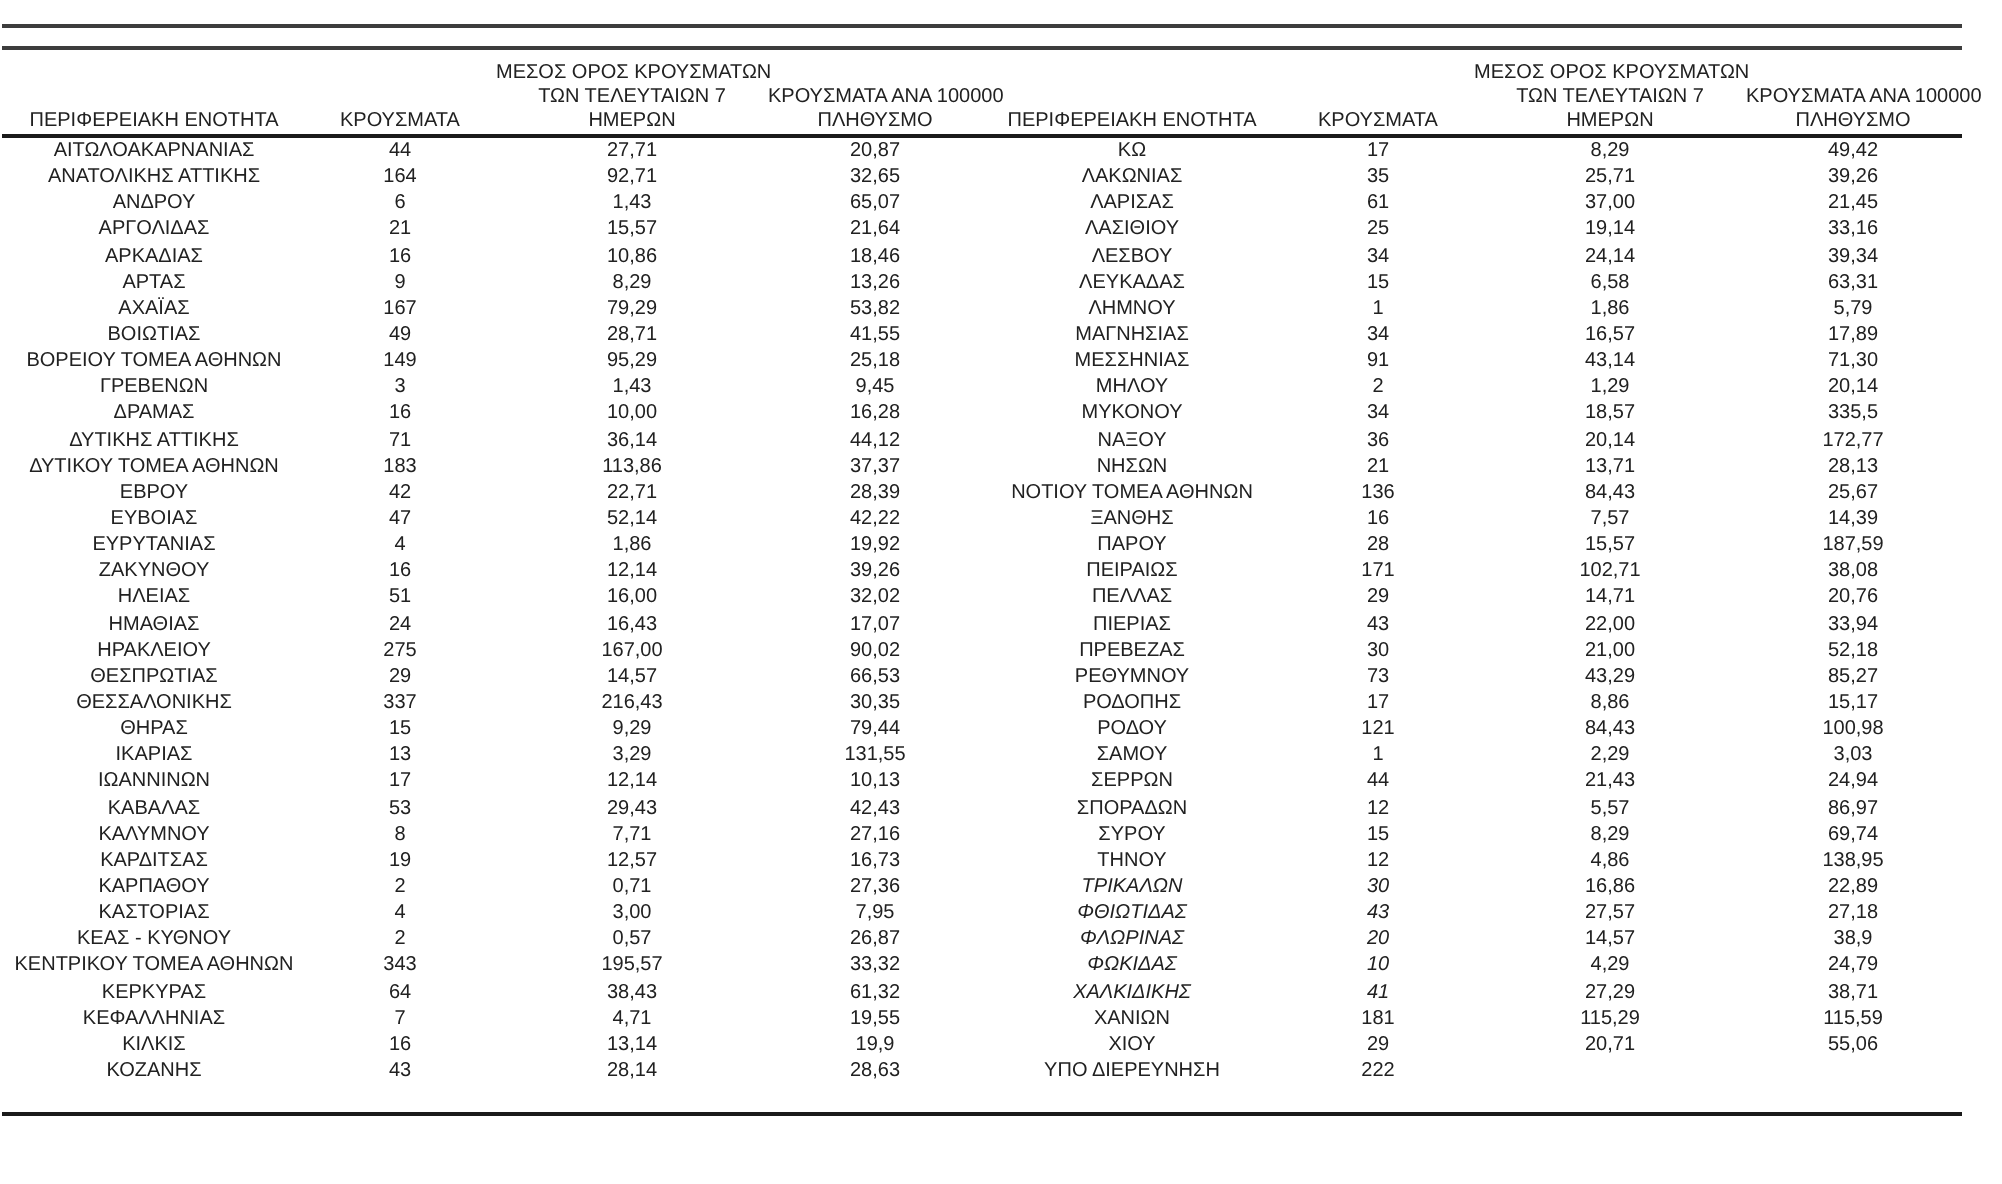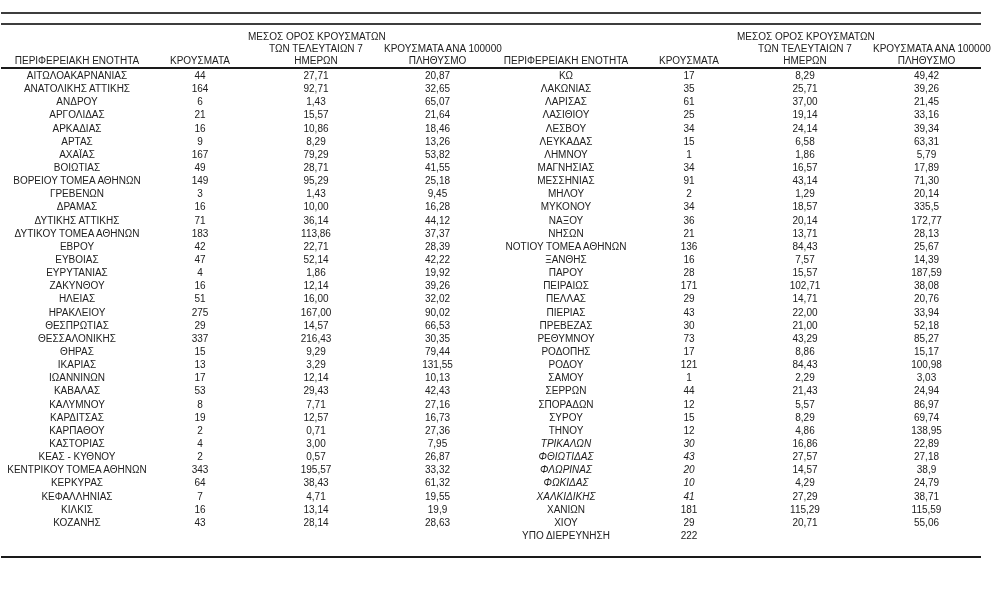--- a/index.html
+++ b/index.html
@@ -162,20 +162,26 @@
             <div class="cell c-avg7">12,14</div>
             <div class="cell c-per100k">39,26</div>
           </div>
           <div class="row">
             <div class="cell c-region">ΗΛΕΙΑΣ</div>
             <div class="cell c-cases">51</div>
             <div class="cell c-avg7">16,00</div>
             <div class="cell c-per100k">32,02</div>
           </div>
           <div class="row">
+            <div class="cell c-region">ΗΜΑΘΙΑΣ</div>
+            <div class="cell c-cases">24</div>
+            <div class="cell c-avg7">16,43</div>
+            <div class="cell c-per100k">17,07</div>
+          </div>
+          <div class="row">
             <div class="cell c-region">ΗΡΑΚΛΕΙΟΥ</div>
             <div class="cell c-cases">275</div>
             <div class="cell c-avg7">167,00</div>
             <div class="cell c-per100k">90,02</div>
           </div>
           <div class="row">
             <div class="cell c-region">ΘΕΣΠΡΩΤΙΑΣ</div>
             <div class="cell c-cases">29</div>
             <div class="cell c-avg7">14,57</div>
             <div class="cell c-per100k">66,53</div>

